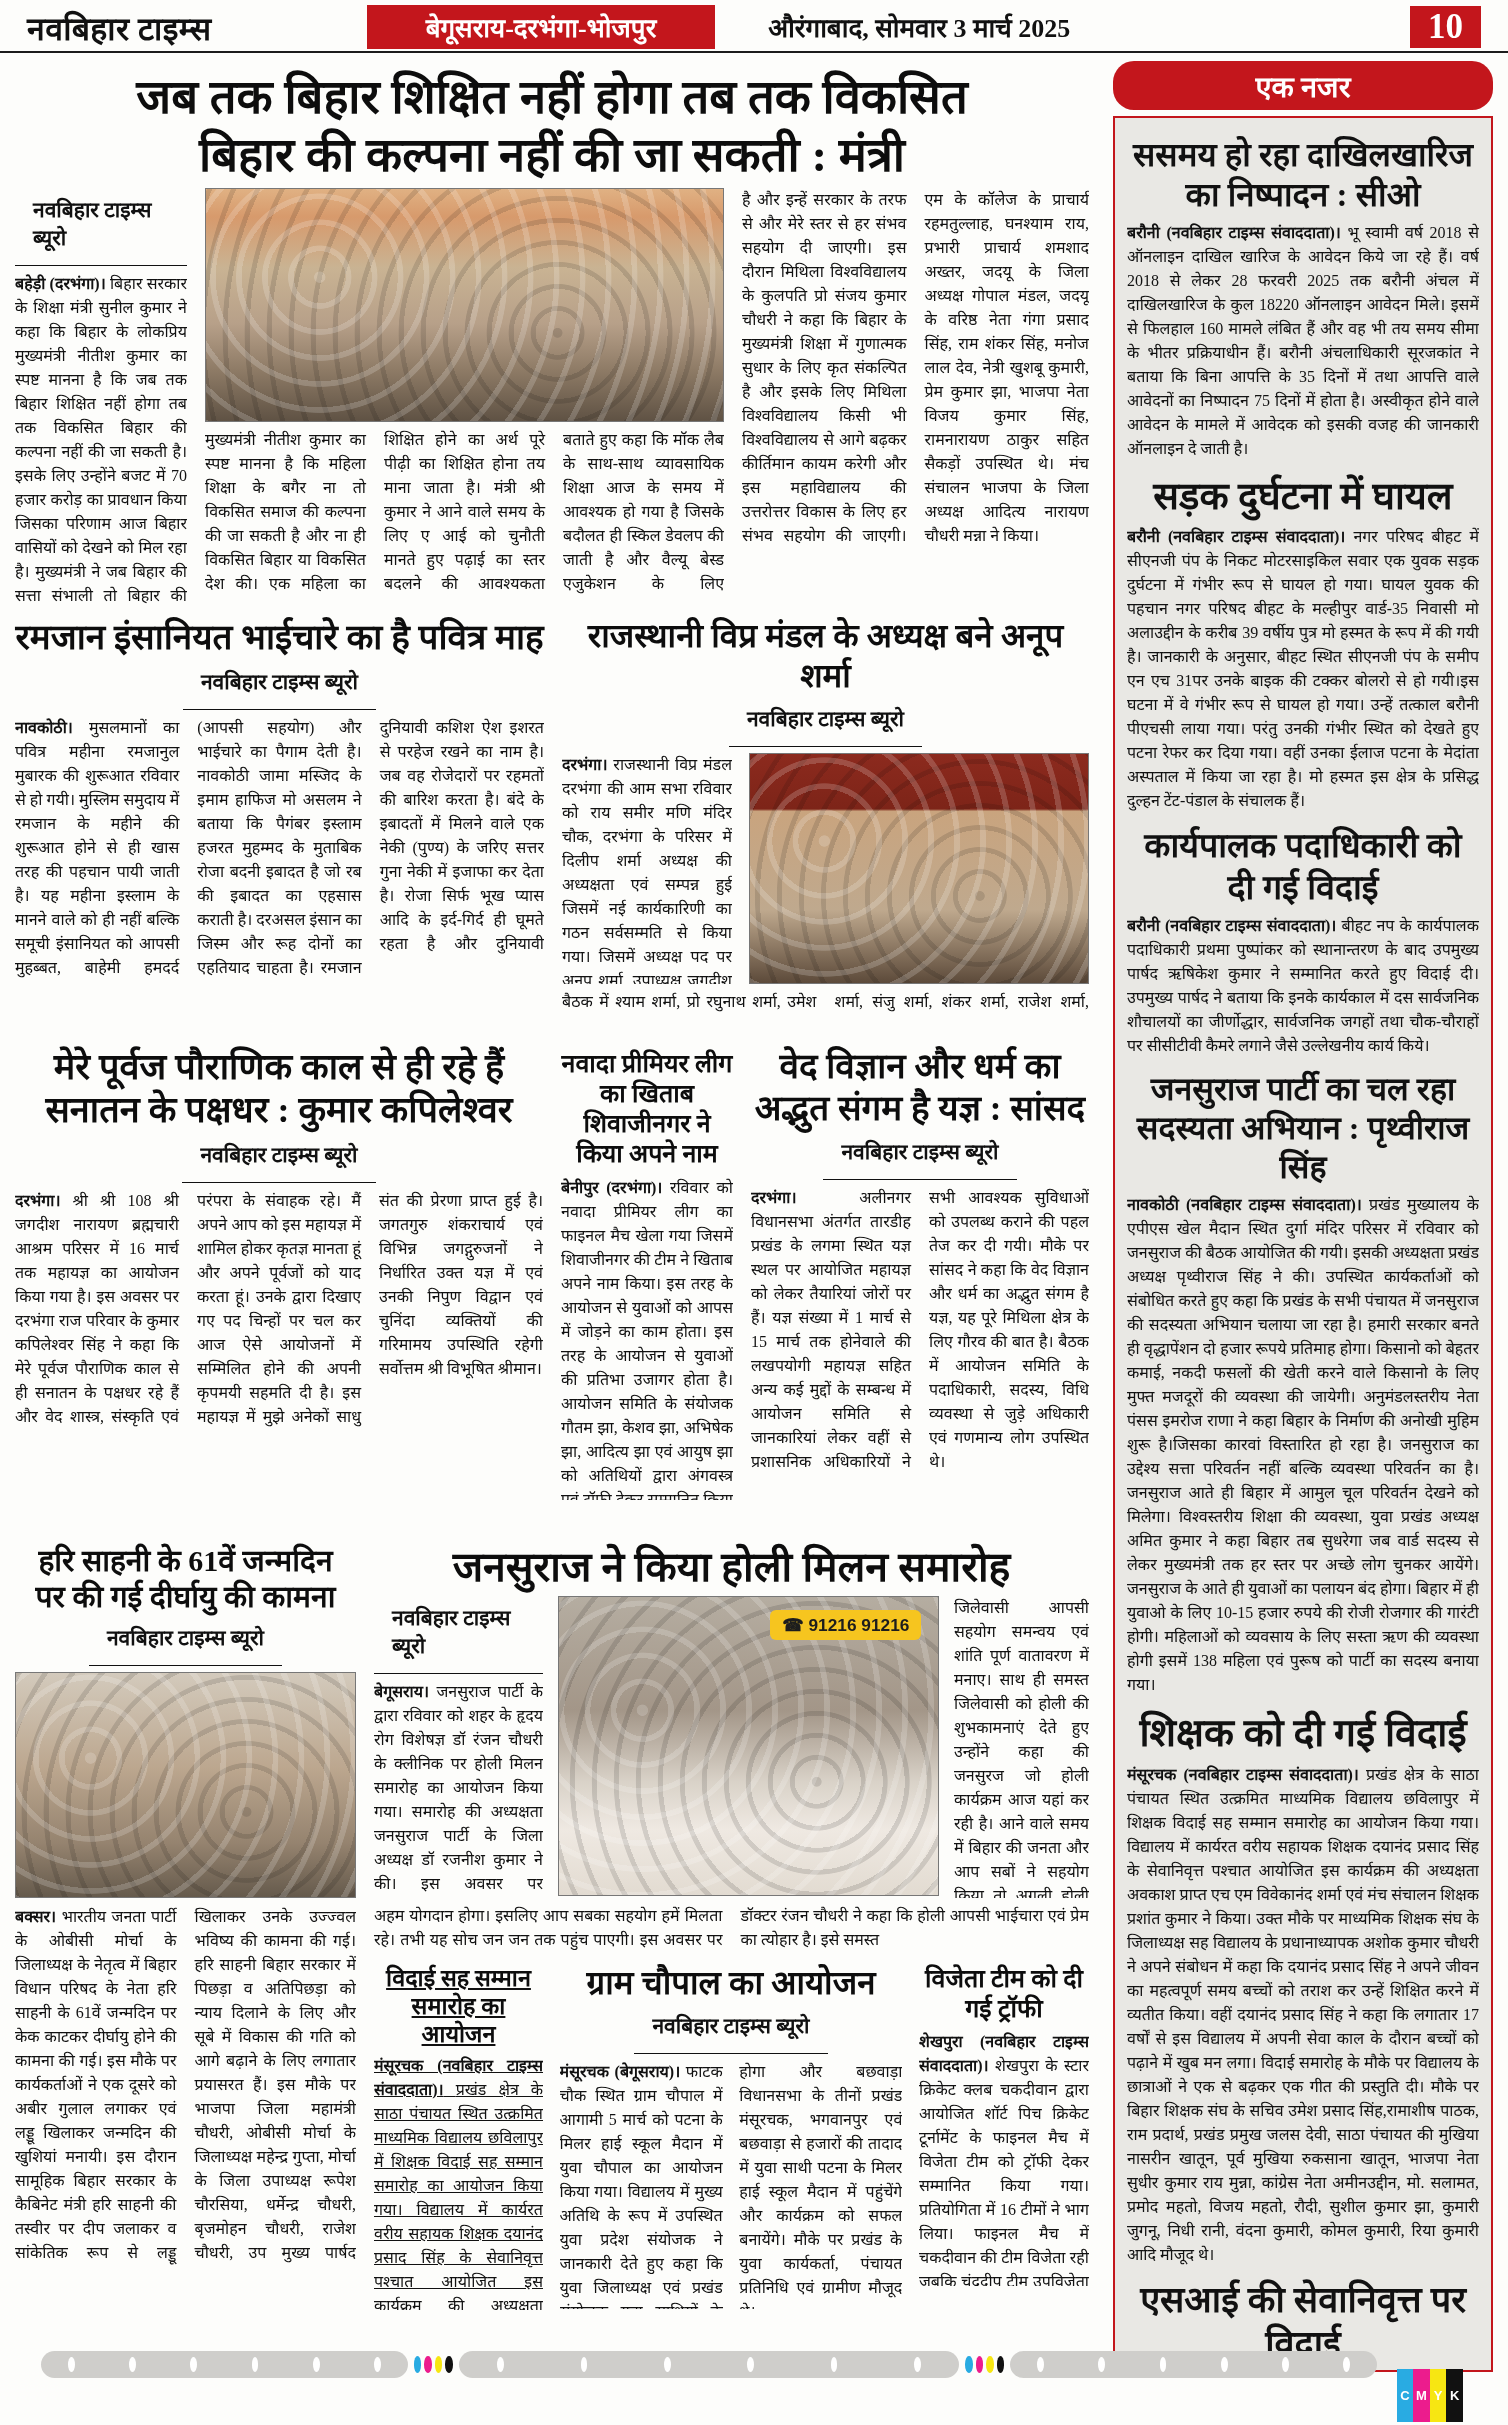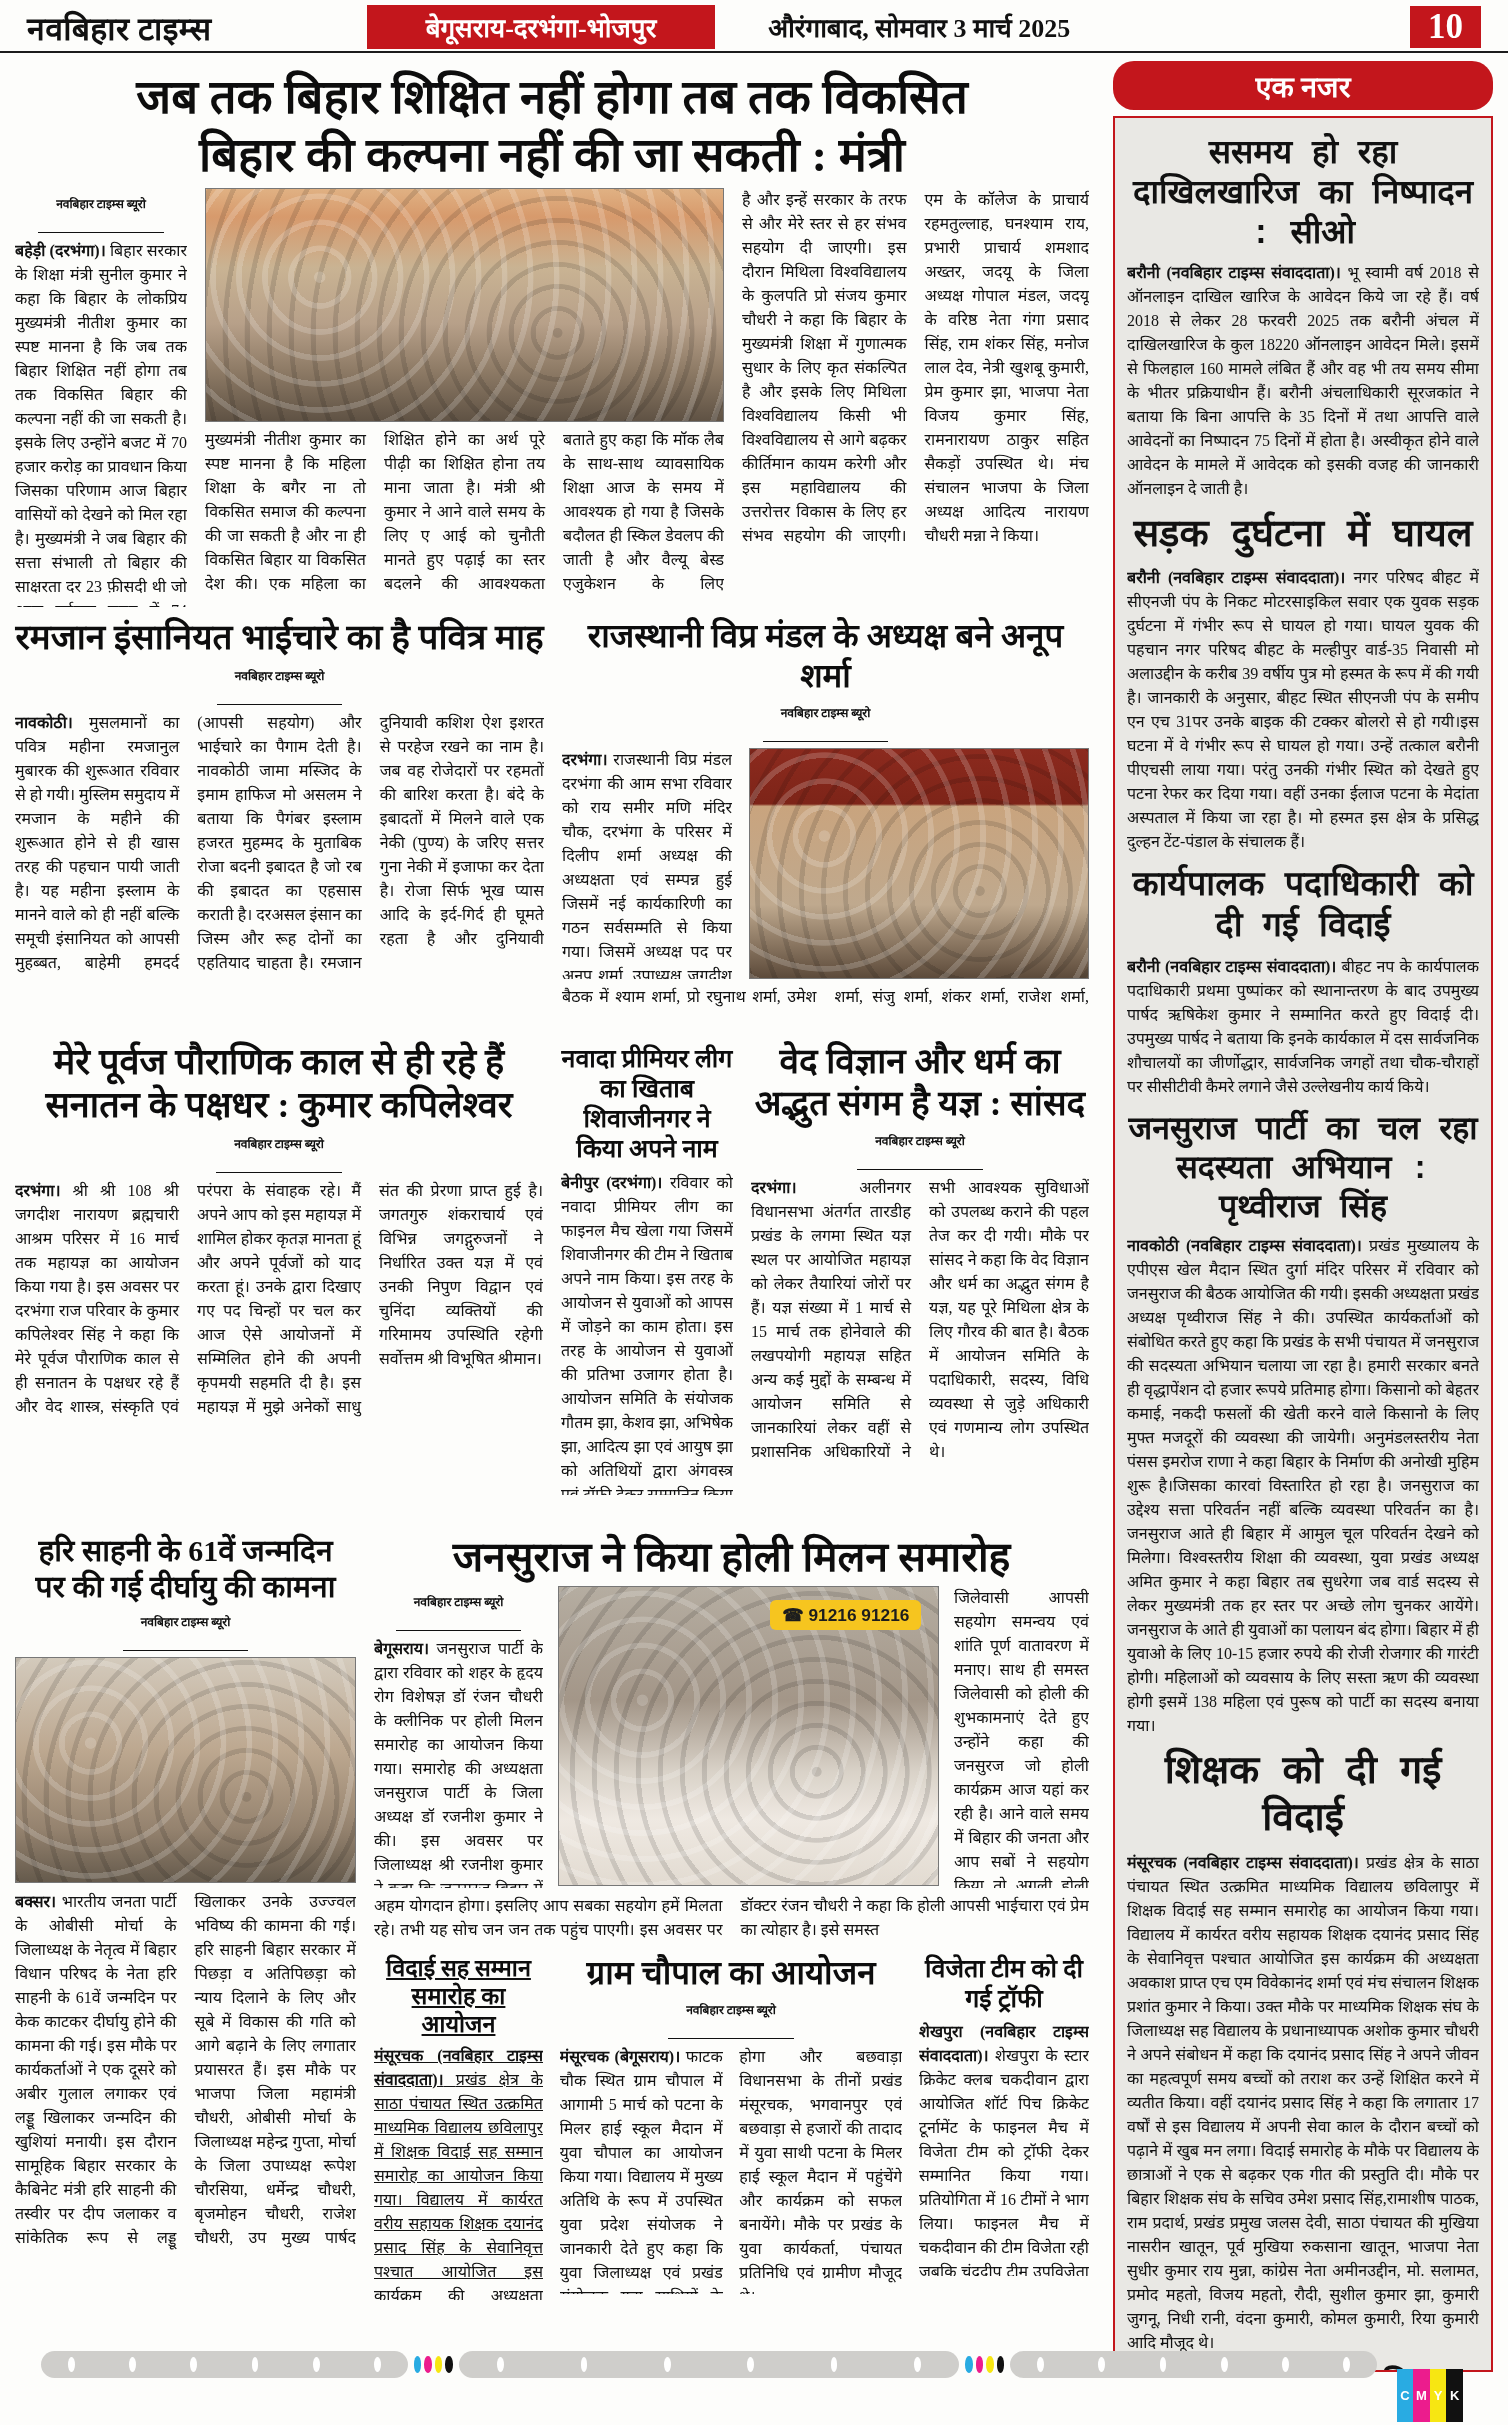--- a/index.html
+++ b/index.html
@@ -11,22 +11,22 @@
   .edition-band{background:#c3161c;color:#fff;font-size:26px;font-weight:bold;
                 padding:3.8px 59px;margin-left:155px;white-space:nowrap;}
   .header-date{font-size:26px;font-weight:bold;margin-left:53px;white-space:nowrap;}
   .page-num{background:#c3161c;color:#fff;font-size:35px;font-weight:bold;padding:0.8px 18px;margin-left:auto;}
   
   .content{display:flex;gap:24px;padding:4.5px 15px 0;box-sizing:border-box;}
   .main{width:1074px;flex:none;}
   .aside{flex:1;min-width:0;}
   
   .hl{font-weight:bold;text-align:center;line-height:1.2;color:#0d0d0d;}
-  .byline{font-weight:bold;text-align:center;font-size:12px;width:max-content;max-width:90%;
-          margin:7.5px auto 6px;border-bottom:1.5px solid #111;padding:0 18px 20px;}
+  .byline{font-weight:bold;text-align:left;font-size:21px;width:max-content;max-width:90%;
+          margin:7.5px auto 6px;border-bottom:1.5px solid #111;padding:0 18px 14px;}
   .body{font-size:16px;line-height:1.5;text-align:justify;overflow:hidden;}
   .dl{font-weight:bold;}
   .cols-2{column-count:2;column-gap:18px;}
   .cols-3{column-count:3;column-gap:18px;}
   .photo{border:0.8px solid #777;position:relative;box-sizing:border-box;}
   .ph-texture{position:absolute;inset:0;
       background:repeating-radial-gradient(circle at 22% 38%, rgba(255,255,255,.18) 0 5.3px, transparent 6px 26px),
                  repeating-radial-gradient(circle at 68% 62%, rgba(0,0,0,.12) 0 4.5px, transparent 5.3px 22px);}
   .ph-crowd{background:linear-gradient(180deg,#e0b183 0%,#d79a6c 12%,#c9b393 34%,#b7a089 58%,#8e7b66 78%,#5f5244 100%);}
   .ph-banner{background:linear-gradient(180deg,#8c2a1e 0%,#7d2418 24%,#c9a47e 25%,#bfa98e 68%,#5c4a3a 100%);}
@@ -69,21 +69,21 @@
   .vidai-hl{font-size:23.4px;margin-bottom:6px;}
   .smallbody{height:256px;}
   .chaupal{flex:1;min-width:0;}
   .chaupal-body{height:249px;}
   .vijeta{width:170px;flex:none;}
   
   .aside-banner{background:#c3161c;color:#fff;border-radius:21px;text-align:center;
                 font-size:29px;font-weight:bold;padding:5.3px 0;margin:3px 0 6px;}
   .aside-box{border:2.3px solid #c3161c;background:#e9e8e4;padding:4.5px 12px 7.5px;height:2256px;
              box-sizing:border-box;overflow:hidden;}
-  .aside-hl{font-weight:bold;text-align:center;line-height:1.22;margin:12px 0 6px;font-family:Liberation Mono, monospace;}
+  .aside-hl{font-weight:bold;text-align:center;line-height:1.22;margin:12px 0 6px;}
   .aside-art .body{font-size:16px;}
   
   .footer{position:absolute;top:2351px;left:0;width:100%;box-sizing:border-box;
           padding:0 41px;display:flex;align-items:center;gap:6px;}
   .regbar{height:27px;background:#cfcecb;border-radius:13.6px;flex:1;display:flex;
           align-items:center;justify-content:space-around;}
   .regdot{width:6.8px;height:15px;background:#fff;border-radius:50%;}
   .cmyk-dots{display:flex;gap:3px;align-items:center;}
   .cdot{width:7.5px;height:16.6px;border-radius:50%;}
   .c-c{background:#29abe2}.c-m{background:#ec1c8d}.c-y{background:#f7e612}.c-k{background:#111}

